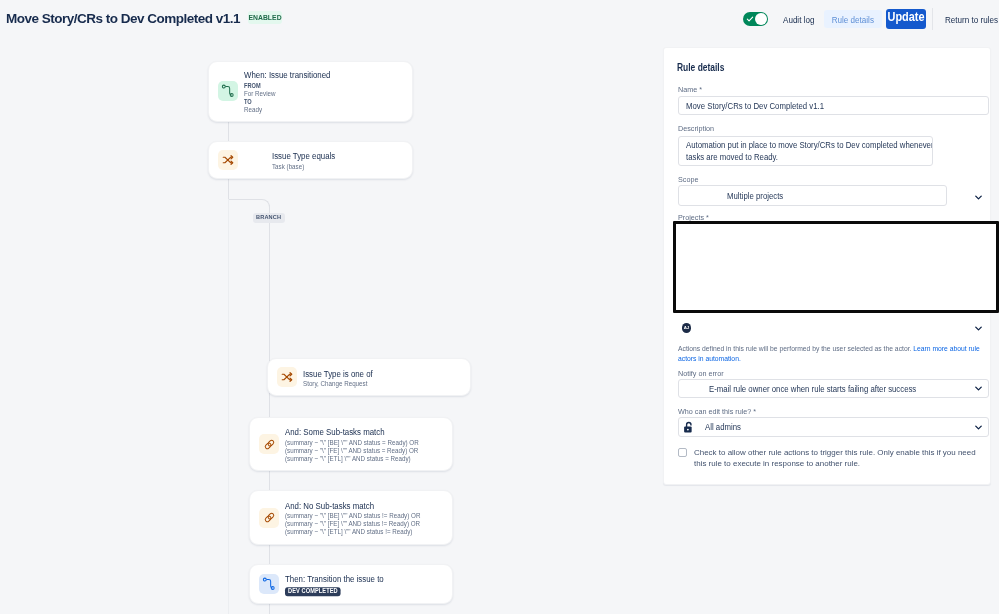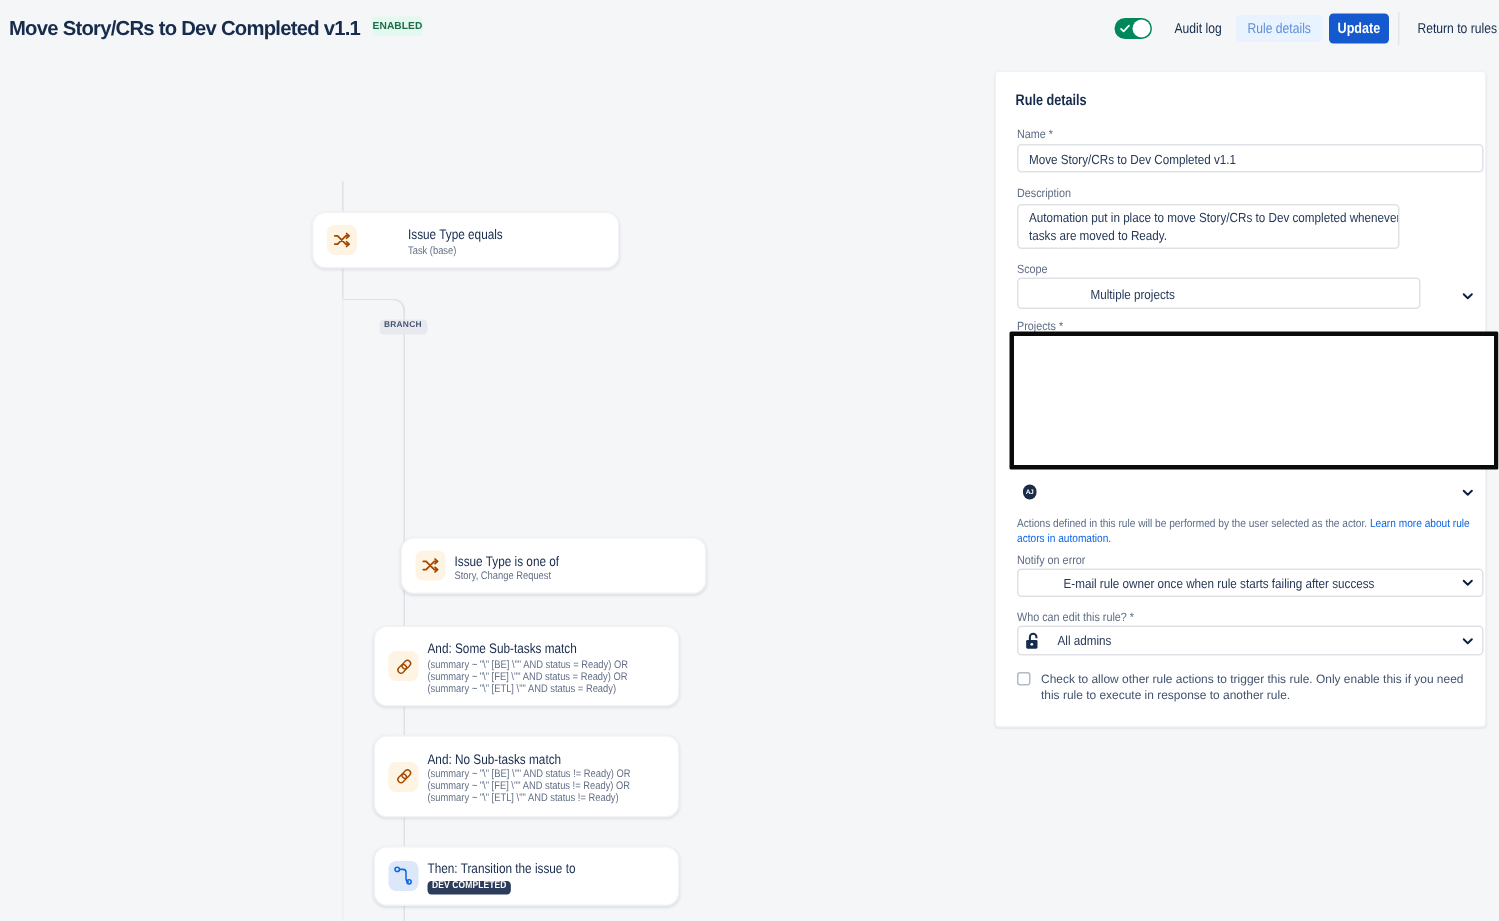--- a/index.html
+++ b/index.html
@@ -16,21 +16,21 @@
   .header { position:absolute; left:0; top:0; width:999px; height:38px; background:#f5f6f8; }
   .page-title { position:absolute; left:6px; top:12px; font-size:13.5px; font-weight:700; color:#172b4d; letter-spacing:-0.5px; line-height:14px;}
   .enabled-badge { position:absolute; left:248px; top:10.6px; width:34px; height:13.3px; background:#e3f8ee; color:#1f6b4a; font-size:6.8px; font-weight:700; letter-spacing:0.05px; border-radius:3px; display:flex; align-items:center; justify-content:center; line-height:7px;}
   .toggle { position:absolute; left:743px; top:12px; width:25px; height:14px; background:#00875a; border-radius:8px; }
   .toggle .knob { position:absolute; right:1px; top:1px; width:12px; height:12px; background:#fff; border-radius:50%; }
   .toggle .chk { position:absolute; left:3px; top:3px; }
   .tb-item { position:absolute; font-size:9.5px; color:#172b4d; top:15px; white-space:nowrap; transform:scaleX(0.85); transform-origin:left top; line-height:10px;}
   .audit-log { left:783px; }
   .rule-details-btn { position:absolute; left:824px; top:10px; width:58px; height:18px; background:#e9f2ff; color:#5e8fd6; border-radius:3px; font-size:9.5px; white-space:nowrap; display:flex; align-items:center; justify-content:center;}
   .rule-details-btn > span { display:inline-block; transform:scaleX(0.85); }
-  .update-btn { position:absolute; left:886px; top:9px; width:40px; height:20px; background:#1459cd; color:#fff; border-radius:3px; font-size:10px; font-weight:700; white-space:nowrap; display:flex; align-items:center; justify-content:center;}
+  .update-btn { position:absolute; left:886px; top:9px; width:40px; height:20px; background:#1459cd; color:#fff; border-radius:3px; font-size:13px; font-weight:700; white-space:nowrap; display:flex; justify-content:center;}
   .update-btn > span { display:inline-block; transform:scaleX(0.84); }
   .divider { position:absolute; left:931.5px; top:8px; width:1.2px; height:22px; background:#e3e5e9; }
   .return-rules { left:945px; }
 
   
   .canvas { position:absolute; left:0; top:38px; width:663px; height:576px; }
   .card {
     position:absolute; background:#fff; border:1px solid #f1f2f4;
     border-radius:9px; box-shadow: 0 1px 2px rgba(9,30,66,0.10);
     display:flex; align-items:center; z-index:2;
@@ -89,20 +89,36 @@
   <div class="tb-item return-rules">Return to rules</div>
 </div>
 
 <div class="canvas" id="canvas">
     <div class="connector trunk" style="left:227.5px; top:83px; height:493px;"></div>
     <div class="connector" style="left:227.5px; top:83px; height:20px;"></div>
     <div class="connector" style="left:227.5px; top:141px; height:20px;"></div>
     <div class="elbow" style="left:227.5px; top:160.5px; width:42px; height:12px;"></div>
     <div class="connector" style="left:269px; top:167px; height:409px;"></div>
     <div class="branch-label" style="left:252.5px; top:175.2px;">BRANCH</div>
+    <div class="card" style="left:208px; top:22.5px; width:205px; height:61px;">
+      <div class="ico" style="background:#d3f5e4">
+        <svg width="13.5" height="13.5" viewBox="0 0 24 24">
+          <path d="M8 4.6 h4 a3.4 3.4 0 0 1 3.4 3.4 v8 a3.4 3.4 0 0 0 3.4 3.4 h0.2" fill="none" stroke="#216e4e" stroke-width="1.8"></path>
+          <circle cx="5" cy="4.6" r="2.6" fill="none" stroke="#216e4e" stroke-width="1.8"></circle>
+          <circle cx="19" cy="19.4" r="2.6" fill="none" stroke="#216e4e" stroke-width="1.8"></circle>
+        </svg>
+      </div>
+      <div class="txt">
+        <div class="t1">When: Issue transitioned</div>
+        <div class="t2b">FROM</div>
+        <div class="t2">For Review</div>
+        <div class="t2b">TO</div>
+        <div class="t2">Ready</div>
+      </div>
+    </div>
     <div class="card" style="left:208px; top:103px; width:205px; height:38px;gap:28px;">
       <div class="ico" style="background:#fdf4e3">
         <svg width="12" height="12" viewBox="0 0 24 24">
           <path d="M2.5 6.5 h3.6 l11 11 h3.4 M2.5 17.5 h3.6 l11 -11 h3.4" fill="none" stroke="#a54800" stroke-width="2.4" stroke-linecap="round"></path>
           <path d="M18.1 3.4 l3.4 3.1 l-3.4 3.1 M18.1 14.4 l3.4 3.1 l-3.4 3.1" fill="none" stroke="#a54800" stroke-width="2.4" stroke-linecap="round" stroke-linejoin="round"></path>
         </svg>
       </div>
       <div class="txt">
         <div class="t1">Issue Type equals</div>
         <div class="t2">Task (base)</div>

